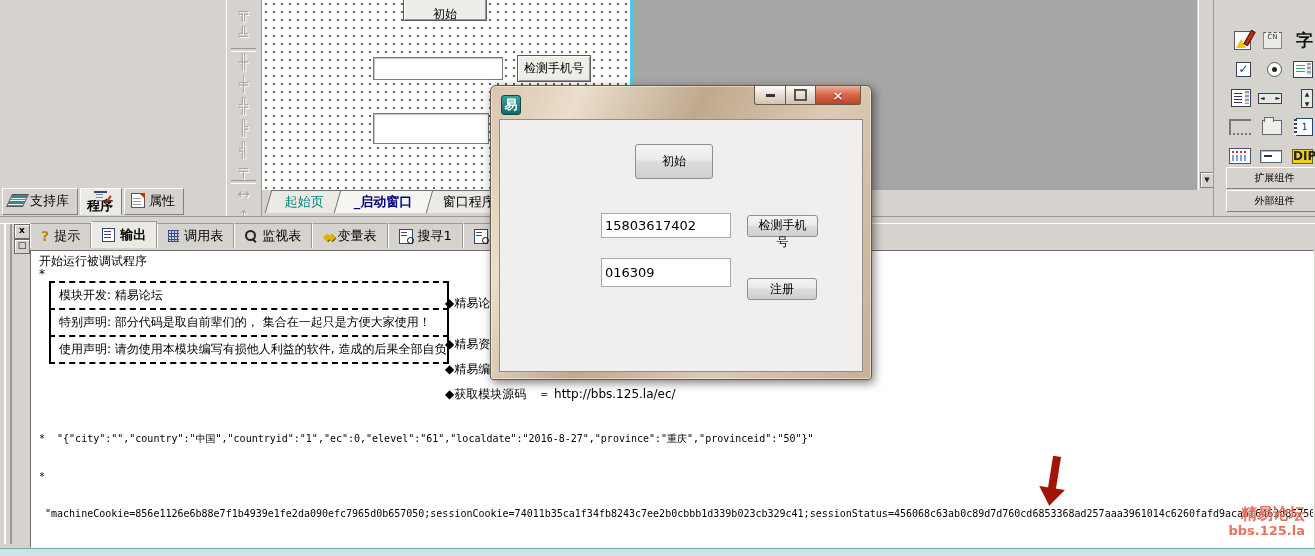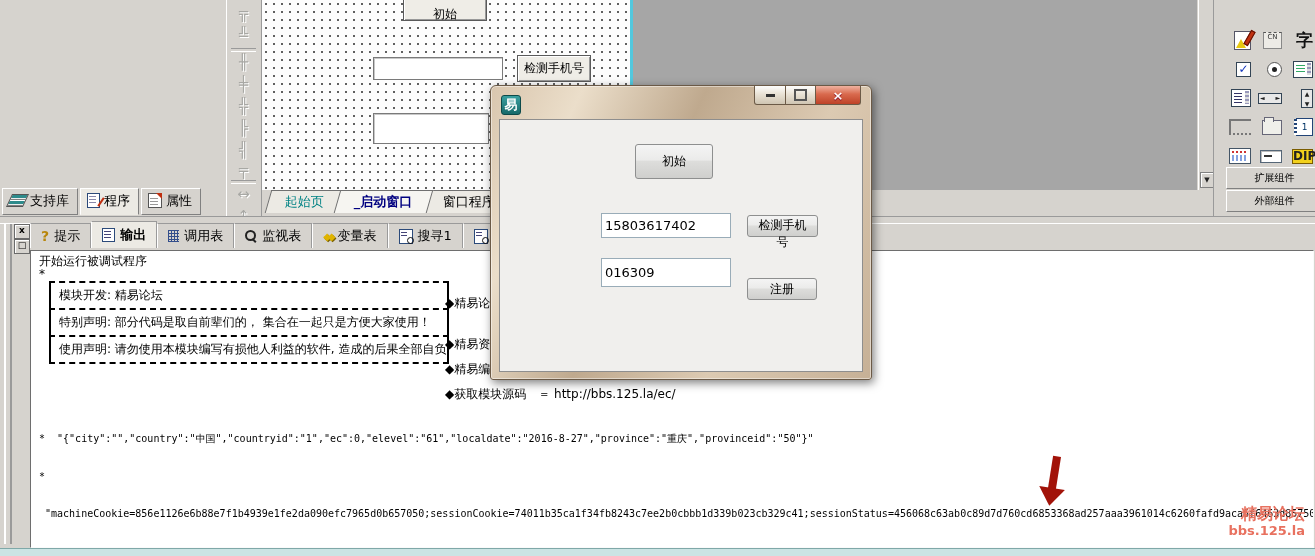--- a/index.html
+++ b/index.html
@@ -22,21 +22,21 @@
   .icon-res::before{left:0;background:#3A3A3A;}
   .icon-res::after{left:6px;background:#8A8A8A;border:1px solid #333;}
   .icon-doc{width:10px;height:12px;background:#fff;border:1px solid #2B4A7A;position:relative;}
   .icon-doc::before{content:"";position:absolute;left:1px;top:2px;width:6px;height:1px;background:#6A8ABA;box-shadow:0 2px 0 #6A8ABA,0 4px 0 #6A8ABA;}
   .icon-doc.mod::after{content:"";position:absolute;right:-3px;bottom:-2px;width:0;height:0;border-left:4px solid transparent;border-right:4px solid transparent;border-top:6px solid #2255CC;transform:rotate(45deg);}
   .sel{background:#EFEFDF;outline:1px dotted #B0B0A0;padding:0 2px;}
   
   .ltabs{left:2px;top:188px;height:27px;display:flex;}
   .ltab{display:flex;align-items:center;gap:4px;padding:2px 8px 4px 6px;border:1px solid #808080;border-top-color:#fff;border-left-color:#fff;
         background:#D6D3CE;margin-right:2px;font-size:13px;}
-  .ltab.active{background:#ECEAE4;border-bottom-color:#ECEAE4;font-weight:normal;}
+  .ltab.active{background:#ECEAE4;border-bottom-color:#ECEAE4;font-weight:bold;flex-direction:column;}
   .icon-layers{width:15px;height:11px;background:repeating-linear-gradient(180deg,#2E8B8B 0 3px,#EDEDED 3px 4px,#808080 4px 5px,#fff 5px 6px);transform:skewX(-25deg);border:1px solid #555;}
   .icon-prog{width:11px;height:13px;background:#fff;border:1px solid #2B4A7A;position:relative;}
   .icon-prog::before{content:"";position:absolute;left:1px;top:2px;width:7px;height:1px;background:#88A;box-shadow:0 3px 0 #88A,0 6px 0 #88A;}
   .icon-prog::after{content:"";position:absolute;right:-3px;top:3px;width:2px;height:10px;background:#C03010;transform:rotate(35deg);}
   .icon-prop{width:12px;height:13px;background:#fff;border:1px solid #555;position:relative;}
   .icon-prop::before{content:"";position:absolute;right:-1px;top:-1px;border-left:6px solid transparent;border-top:6px solid #C03010;}
   .icon-prop::after{content:"";position:absolute;left:1px;top:4px;width:8px;height:1px;background:#999;box-shadow:0 3px 0 #999,0 6px 0 #999;}
   
   .aligncol{left:226px;top:0;width:34px;height:216px;border-left:1px solid #fff;border-right:1px solid #9a9a9a;}
   .aico{position:absolute;left:5px;width:23px;height:21px;color:#A8A8A4;font-size:15px;line-height:21px;text-align:center;

